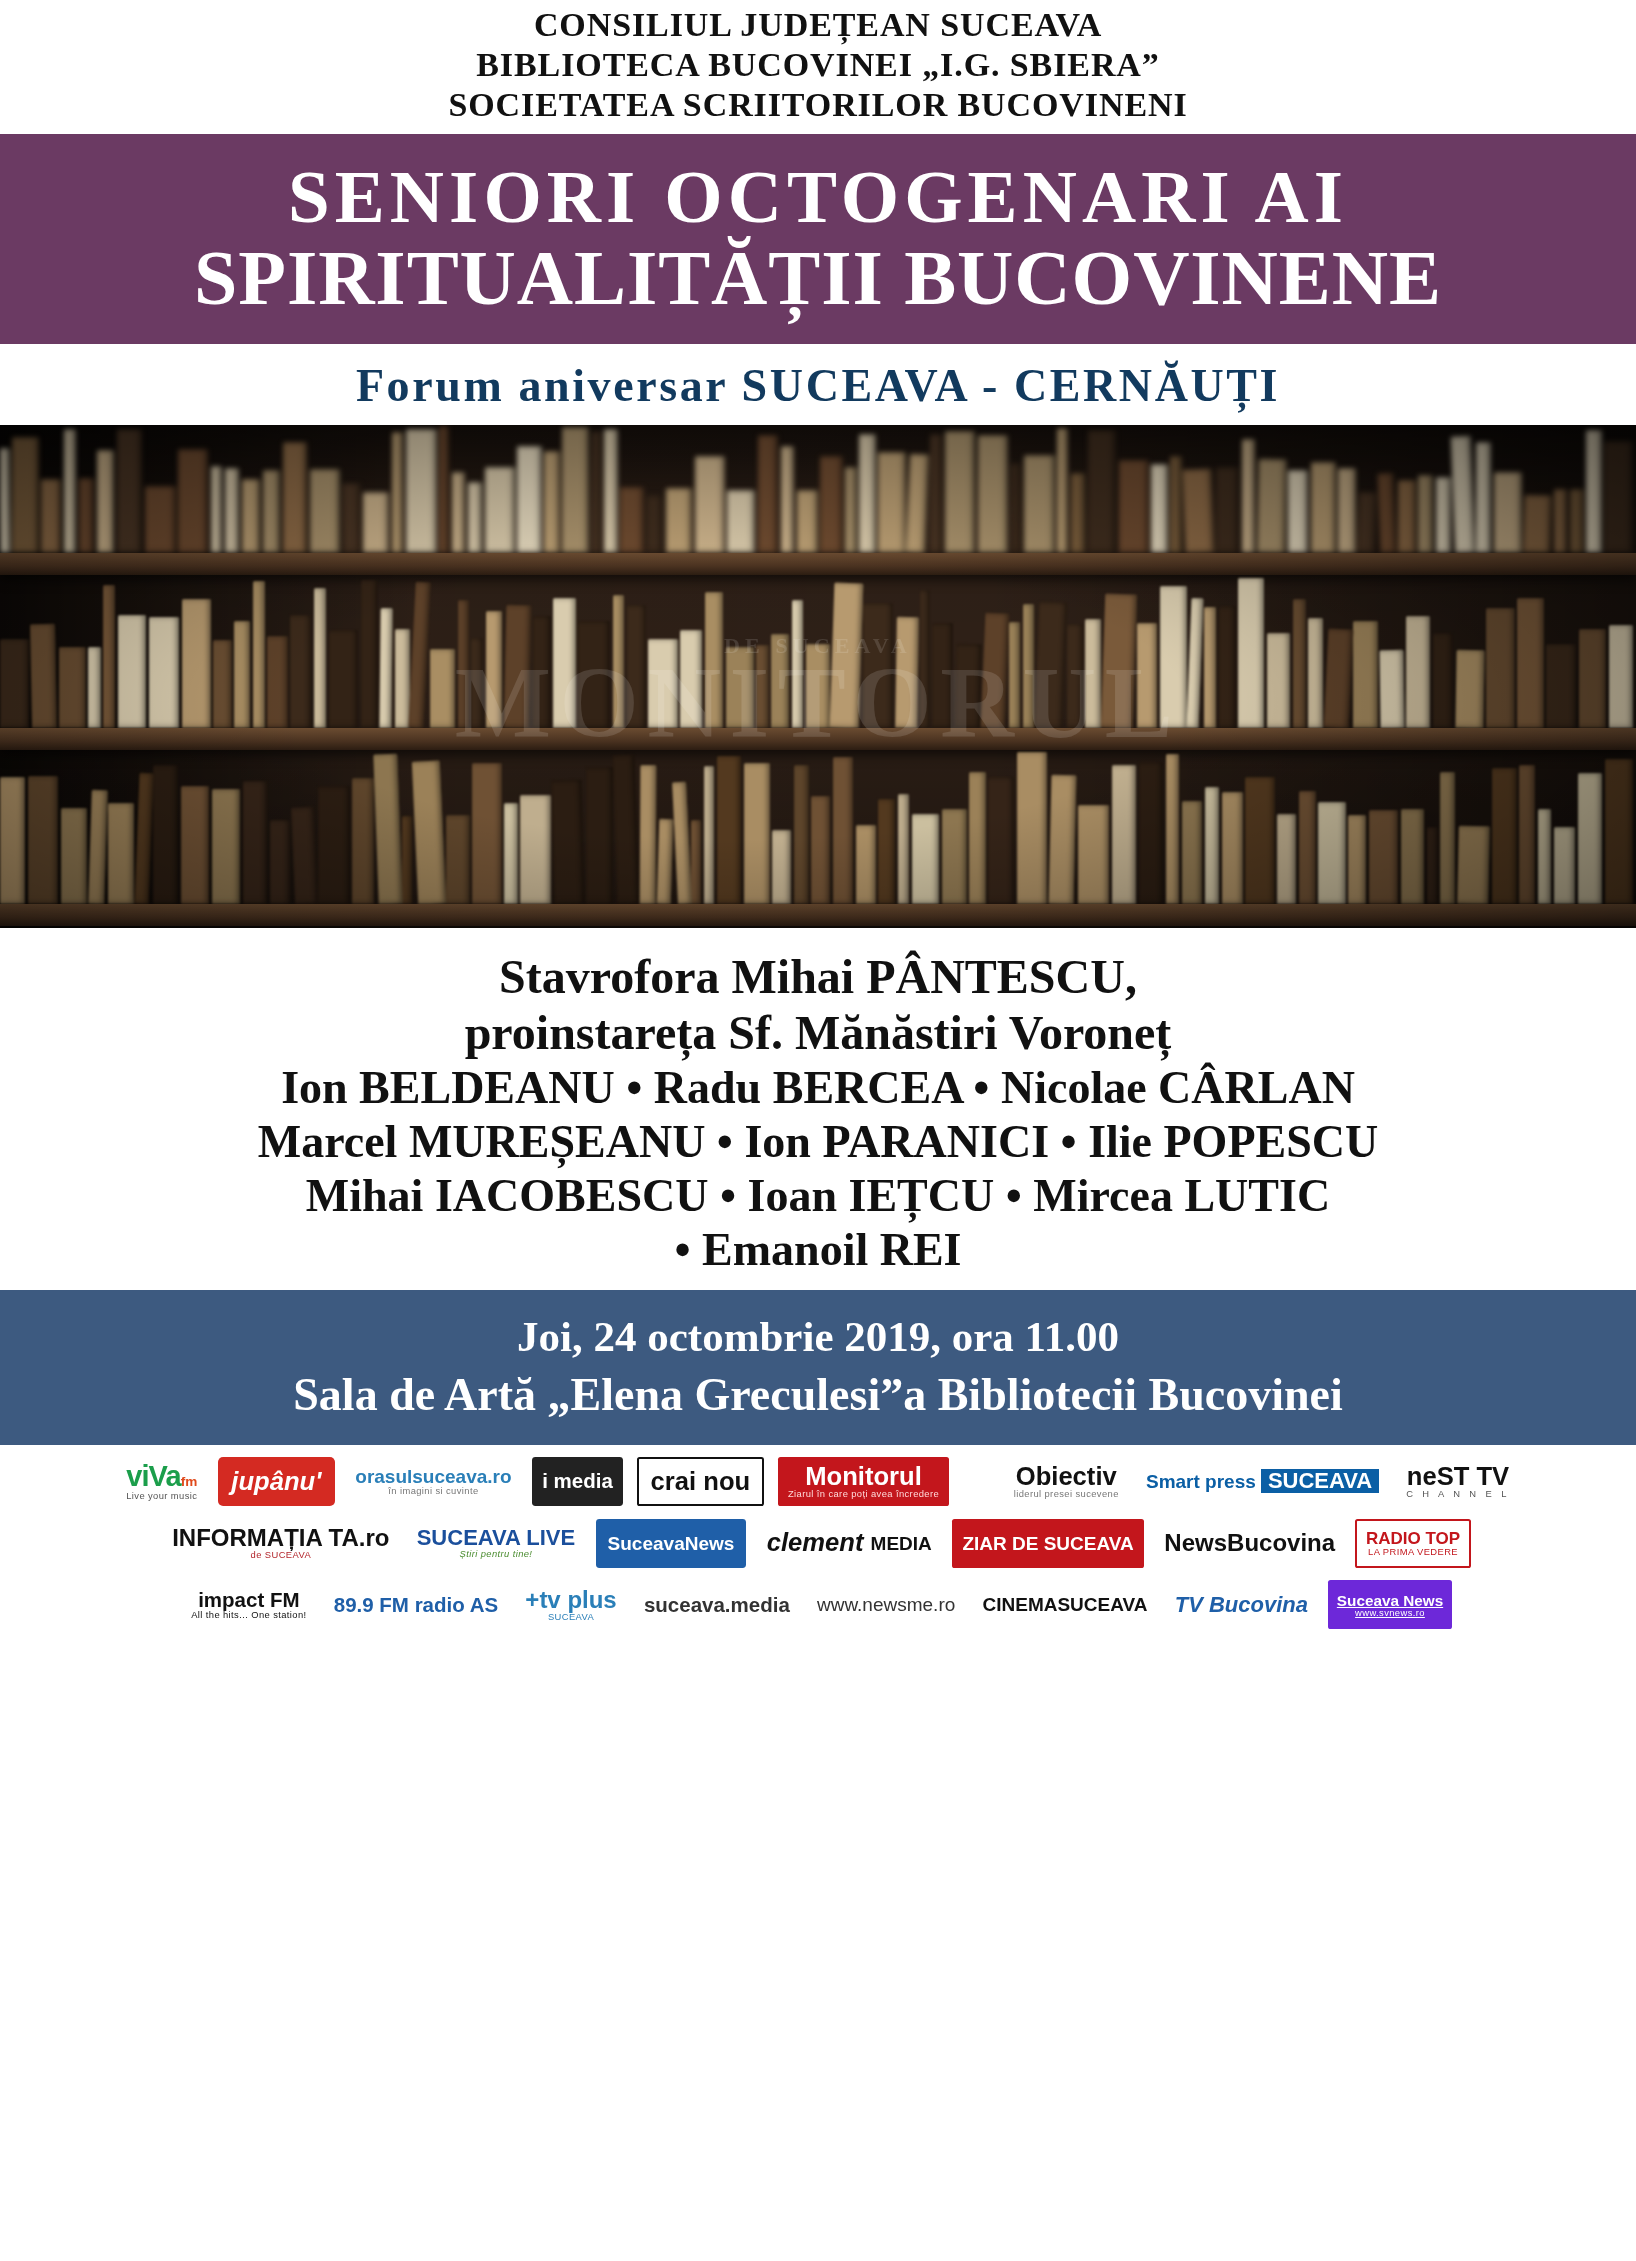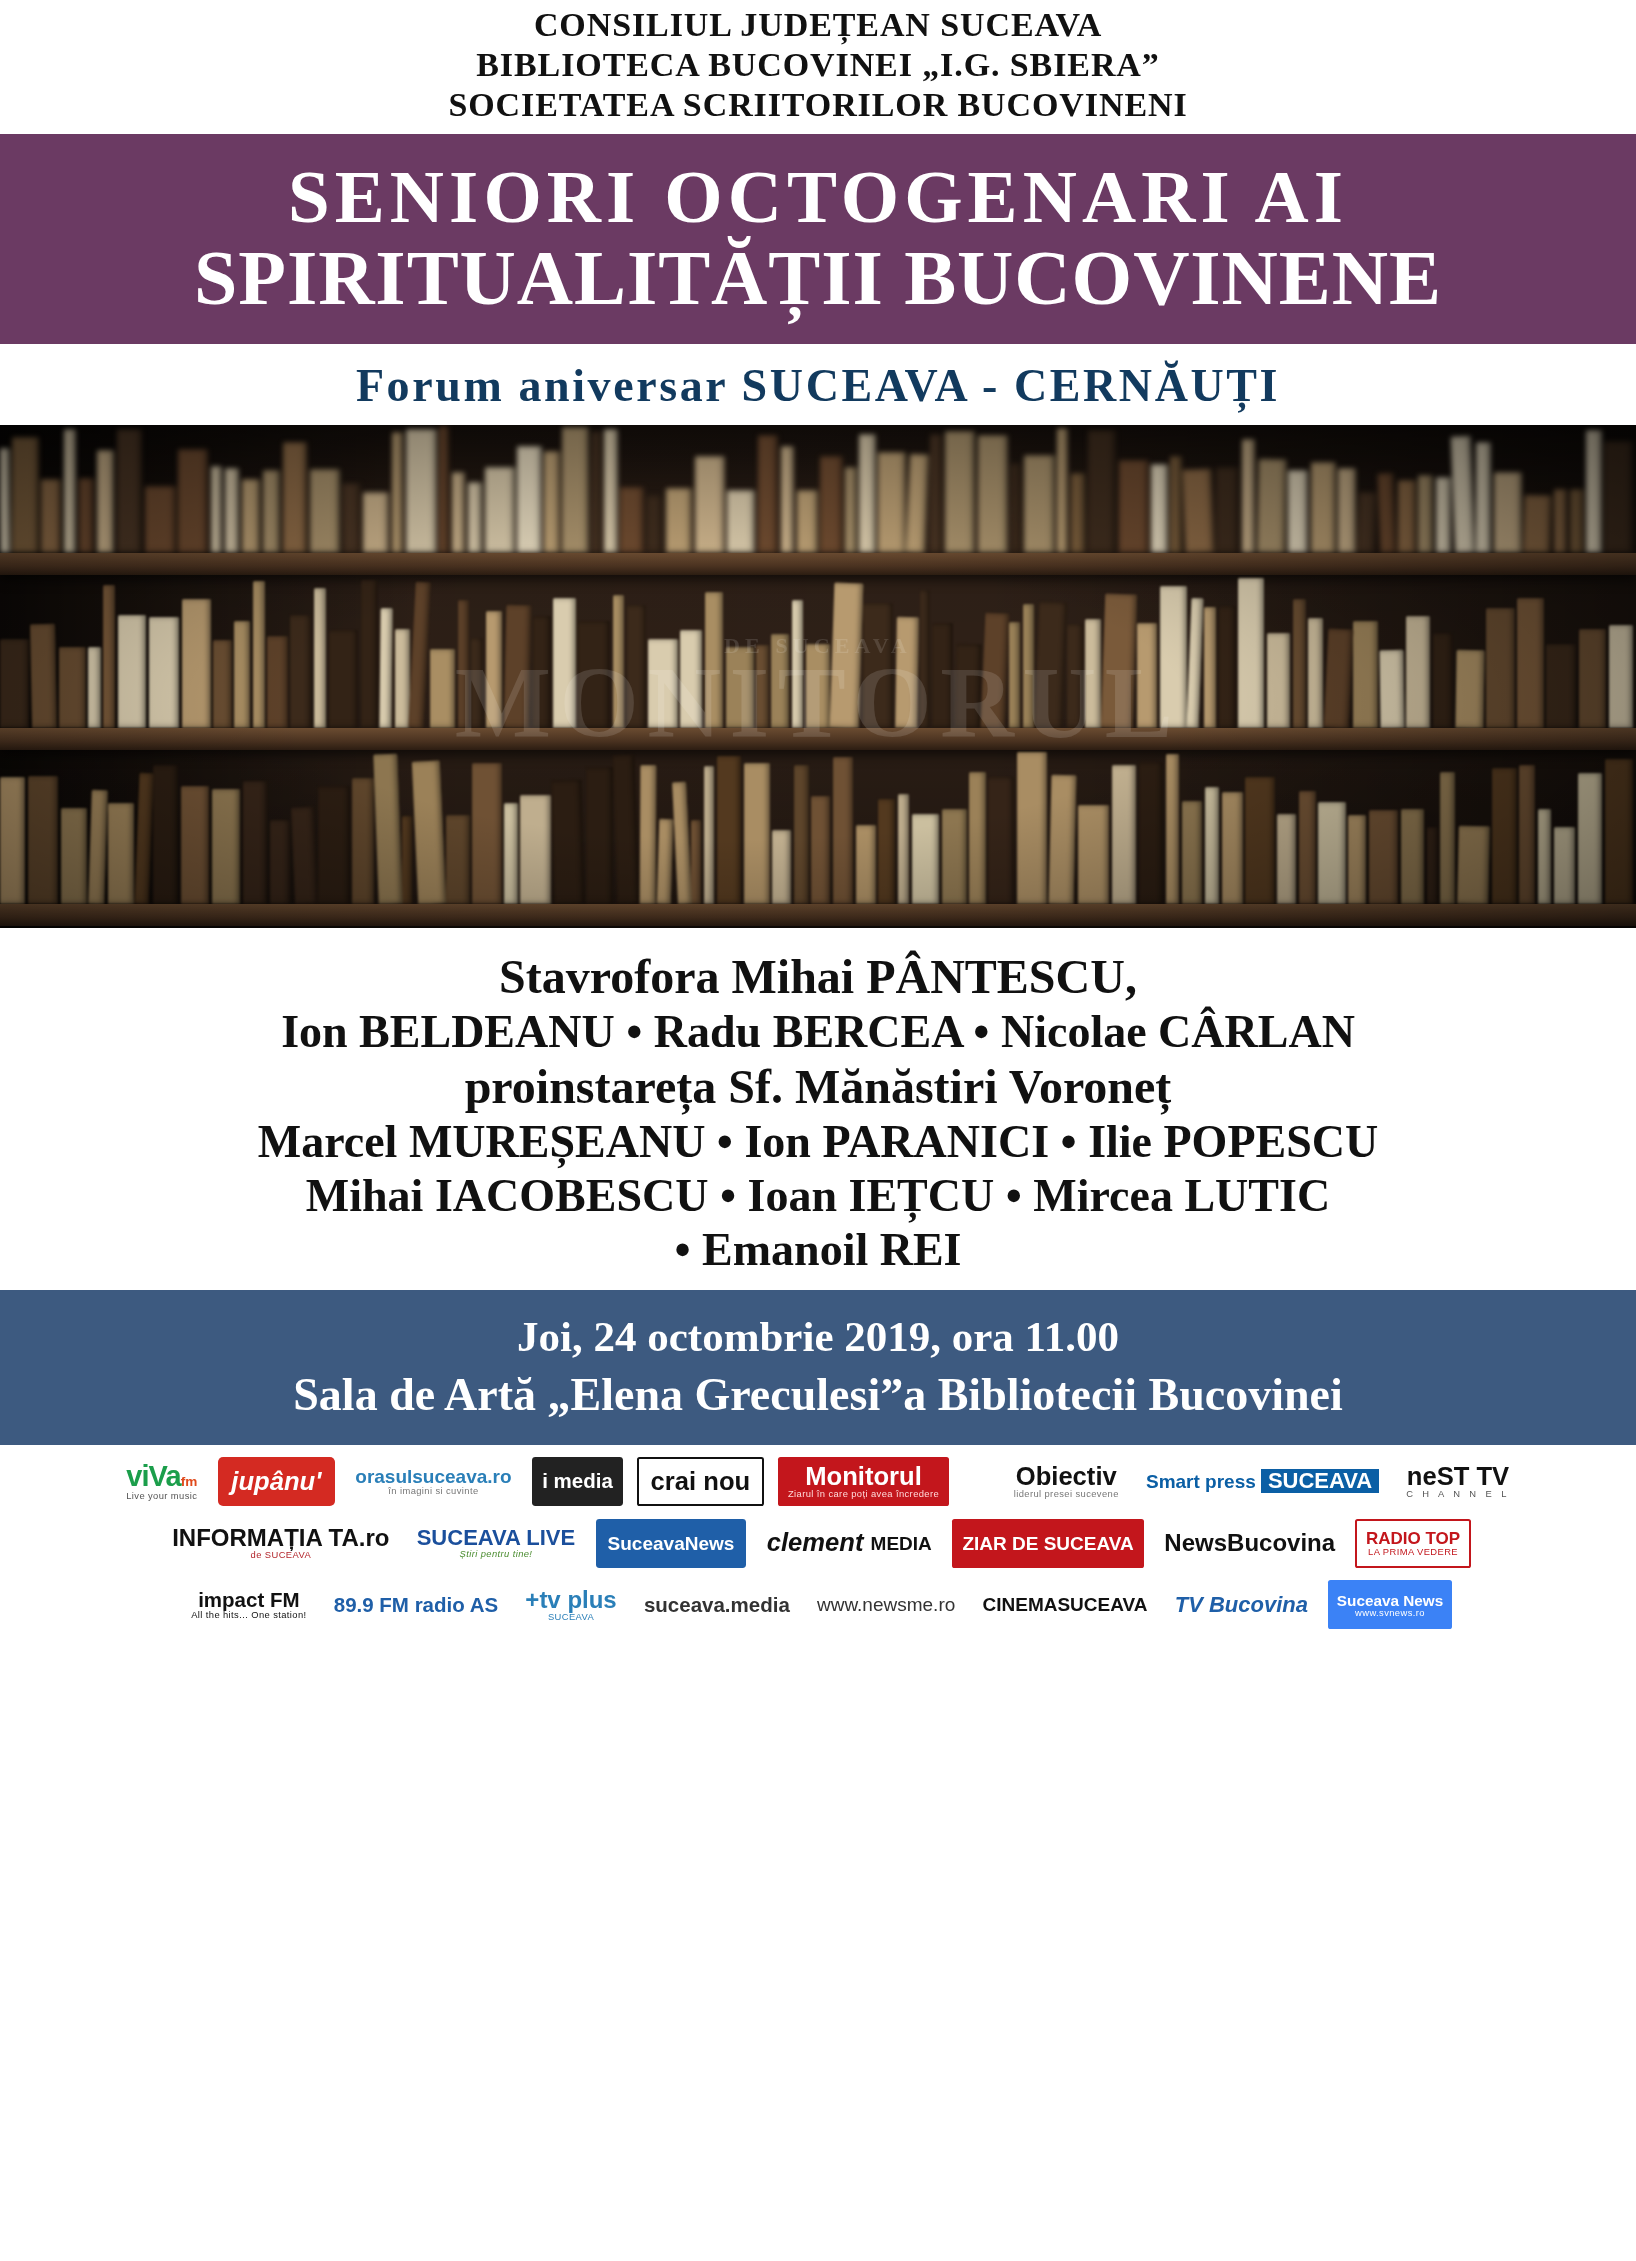--- a/index.html
+++ b/index.html
@@ -272,21 +272,21 @@
   .lg-newsbuc { color:#111; font-size:24px; }
   .lg-radiotop { border:2.6px solid #c3161c; color:#c3161c; font-size:17px; padding:2.6px 8.5px; }
 
   .lg-impact { color:#111; font-size:20.5px; }
   .lg-radioas { color:#1f5fa8; font-size:20.5px; }
   .lg-tvplus { color:#2a7fb8; font-size:24px; }
   .lg-suceavamedia { color:#333; font-size:20.5px; }
   .lg-newsme { color:#333; font-size:19px; font-weight:normal; }
   .lg-cinema { color:#111; font-size:19px; }
   .lg-tvbucovina { color:#1f5fa8; font-size:22px;font-style:italic; }
-  .lg-svnews { background:#3b82f6; color:#fff; font-size:15.3px; padding:5.1px 8.5px; }
+  .lg-svnews { background:#6d28d9; color:#fff; font-size:15.3px; padding:5.1px 8.5px;text-decoration:underline; }
 </style>
 </head>
 <body>
 
 <div class="poster">
 
   <div class="organizers">
     <div class="line">CONSILIUL JUDEȚEAN SUCEAVA</div>
     <div class="line">BIBLIOTECA BUCOVINEI „I.G. SBIERA”</div>
     <div class="line">SOCIETATEA SCRIITORILOR BUCOVINENI</div>
@@ -527,22 +527,22 @@
 
     <div class="vignette"></div>
     <div class="watermark">
       <small>DE SUCEAVA</small>
       <span>MONITORUL</span>
     </div>
   </div>
 
   <div class="guests">
     <div class="g-line">Stavrofora Mihai PÂNTESCU,</div>
+    <div class="g-line">proinstareța Sf. Mănăstiri Voroneț</div>
     <div class="g-line small">Ion BELDEANU • Radu BERCEA • Nicolae CÂRLAN</div>
-    <div class="g-line">proinstareța Sf. Mănăstiri Voroneț</div>
     <div class="g-line small">Marcel MUREȘEANU • Ion PARANICI • Ilie POPESCU</div>
     <div class="g-line small">Mihai IACOBESCU • Ioan IEȚCU • Mircea LUTIC</div>
     <div class="g-line small">• Emanoil REI</div>
   </div>
 
 
   <div class="details">
     <div class="d1">Joi, 24  octombrie 2019, ora 11.00</div>
     <div class="d2">Sala de Artă „Elena Greculesi”a Bibliotecii Bucovinei</div>
   </div>

